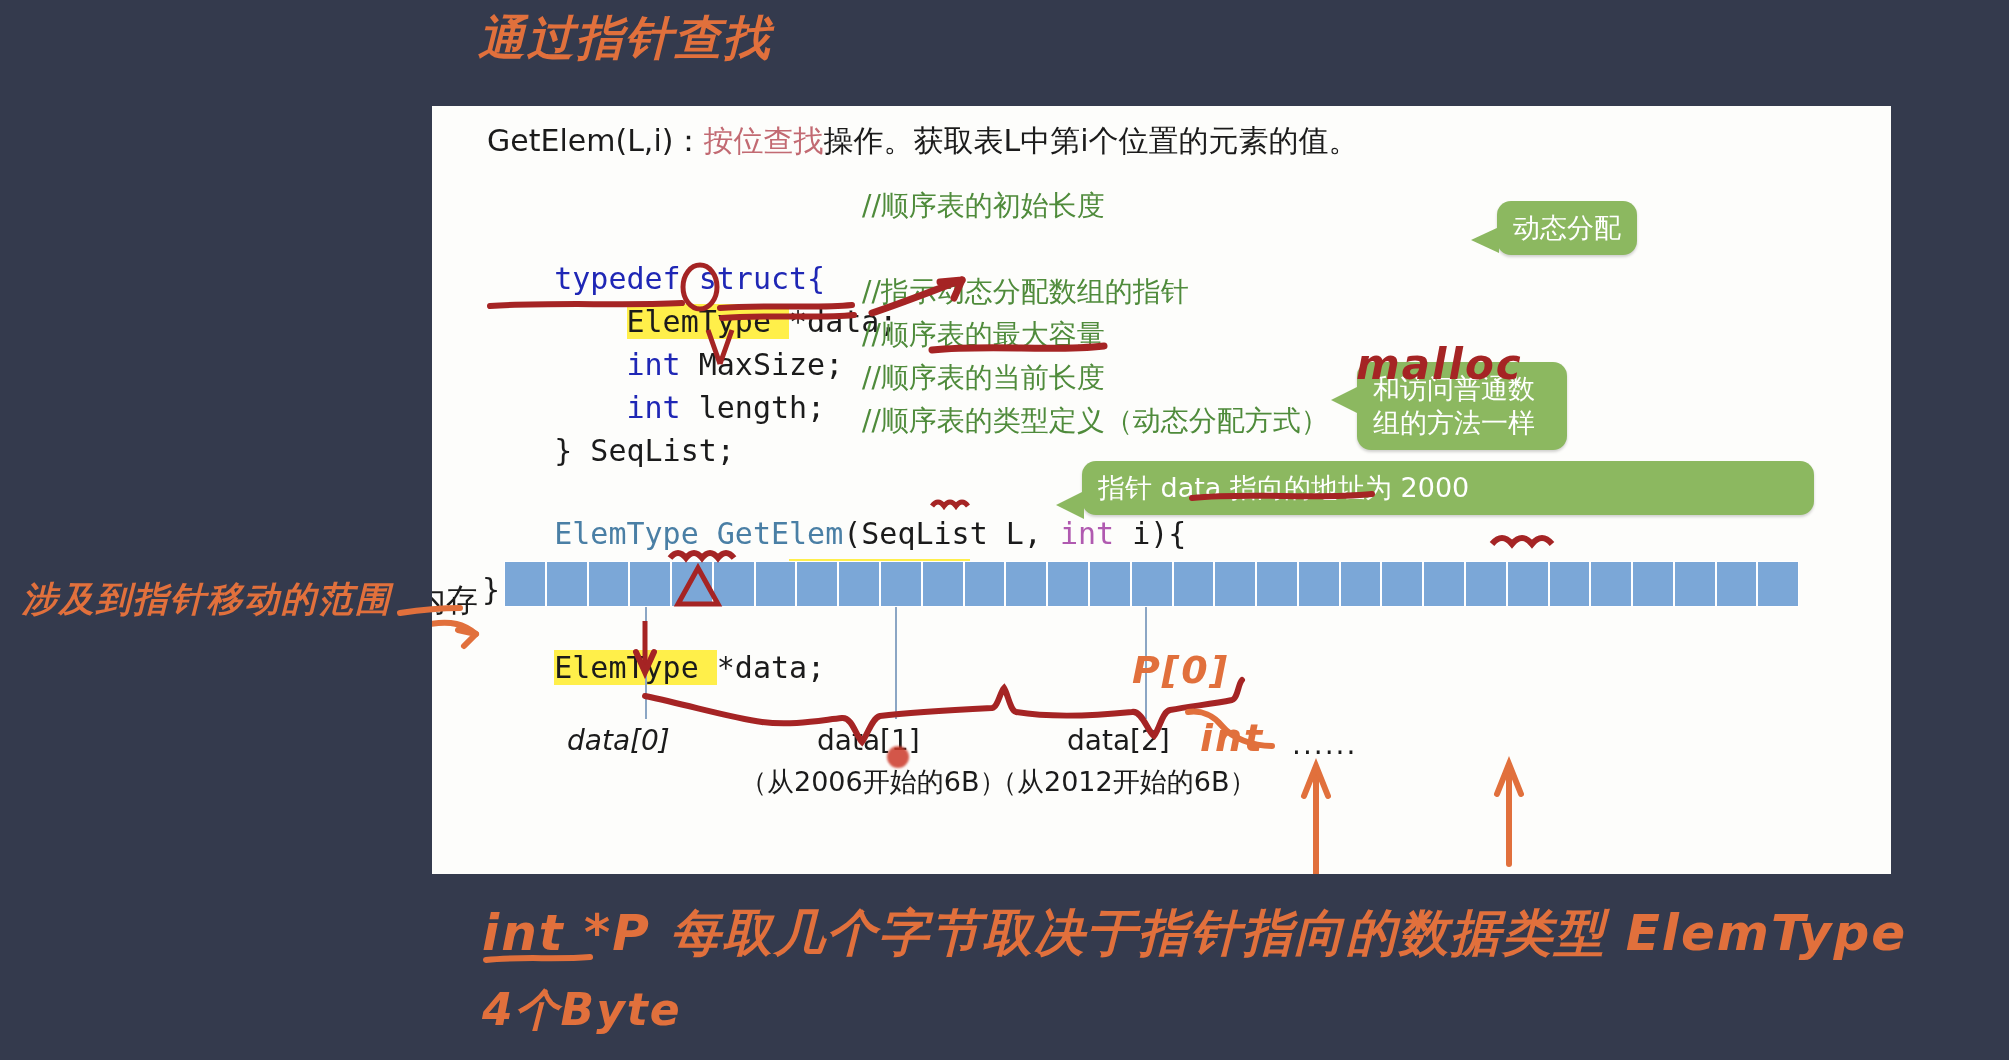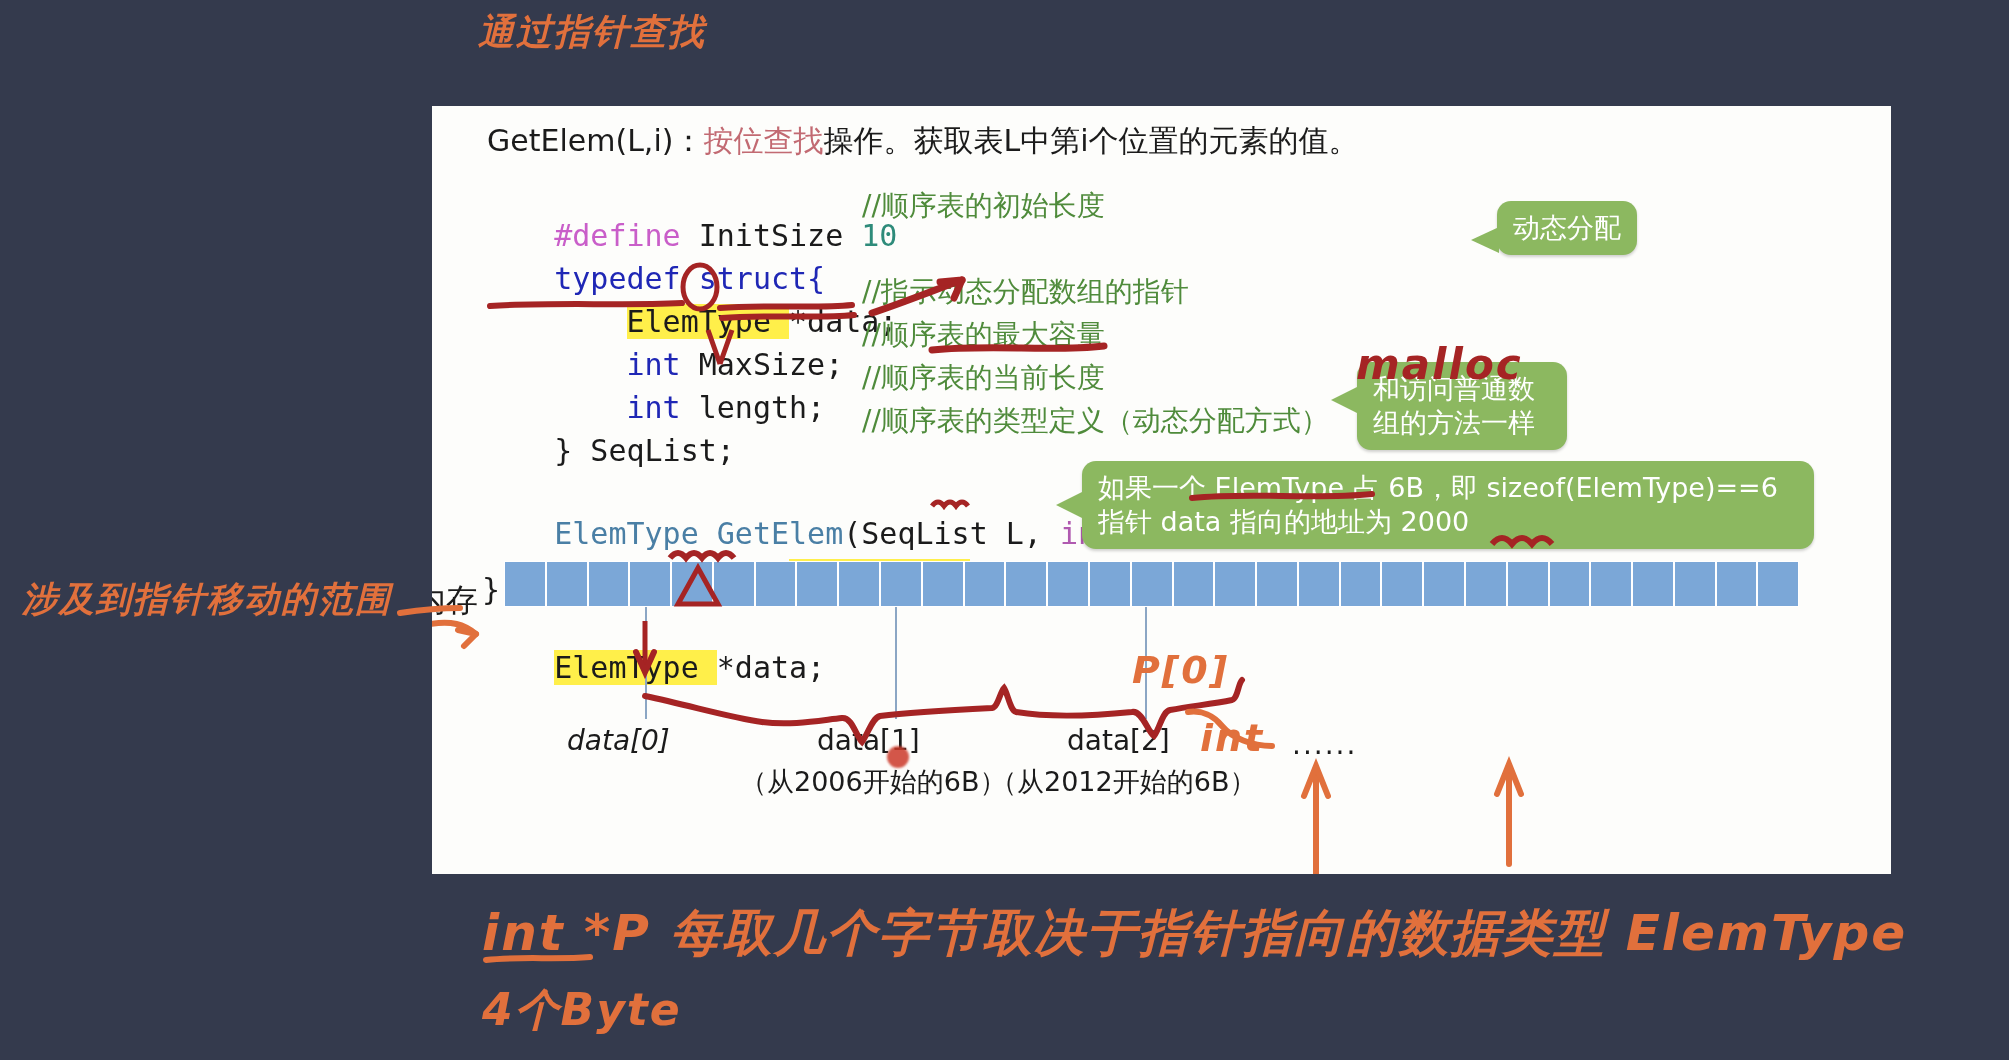--- a/index.html
+++ b/index.html
@@ -16,21 +16,21 @@
     font-weight:700;
     font-style:italic;
     letter-spacing:2px;
     white-space:nowrap;
     line-height:1;
   }
   .hand-red{color:#a52424;}
   
   #title{
     position:absolute;left:478px;top:14px;
-    font-size:36px;
+    font-size:47px;
   }
   
   #slide{
     position:absolute;left:432px;top:106px;
     width:1459px;height:768px;
     background:#fdfdfb;
     overflow:hidden;
   }
   .codeline{
     position:absolute;
@@ -151,23 +151,20 @@
 <body>
 
 <div id="title" class="hand">通过指针查找</div>
 
 <div id="slide">
 
   <div id="headline">
     <span>GetElem(L,i)：</span><span class="red">按位查找</span><span>操作。获取表L中第i个位置的元素的值。</span>
   </div>
 
-  <div class="codeline" style="left:50px;top:85px;">
-    <span class="kw-pre">#define</span><span class="plain"> InitSize </span><span class="kw-num">10</span>
-  </div>
   <div class="codeline" style="left:50px;top:128px;">
     <span class="kw-blue">typedef struct{</span>
   </div>
   <div class="codeline" style="left:50px;top:171px;">
     <span class="plain">    </span><span class="plain hl">ElemType </span><span class="plain">*data;</span>
   </div>
   <div class="codeline" style="left:50px;top:214px;">
     <span class="plain">    </span><span class="kw-blue">int</span><span class="plain"> MaxSize;</span>
   </div>
   <div class="codeline" style="left:50px;top:257px;">
@@ -199,21 +196,20 @@
     <span class="tail"></span>
     <span>动态分配</span>
   </div>
   <div class="callout" id="callout-array">
     <span class="tail"></span>
     <div>和访问普通数</div>
     <div>组的方法一样</div>
   </div>
   <div class="callout" id="callout-size">
     <span class="tail"></span>
-    <div>如果一个 ElemType 占 6B，即 sizeof(ElemType)==6</div>
     <div>指针 data 指向的地址为 2000</div>
   </div>
 
   <div id="memory-row">
     <div id="mem-label">内存</div>
   <div class="mem-cell"></div>
       <div class="mem-cell"></div>
       <div class="mem-cell"></div>
       <div class="mem-cell"></div>
       <div class="mem-cell"></div>

